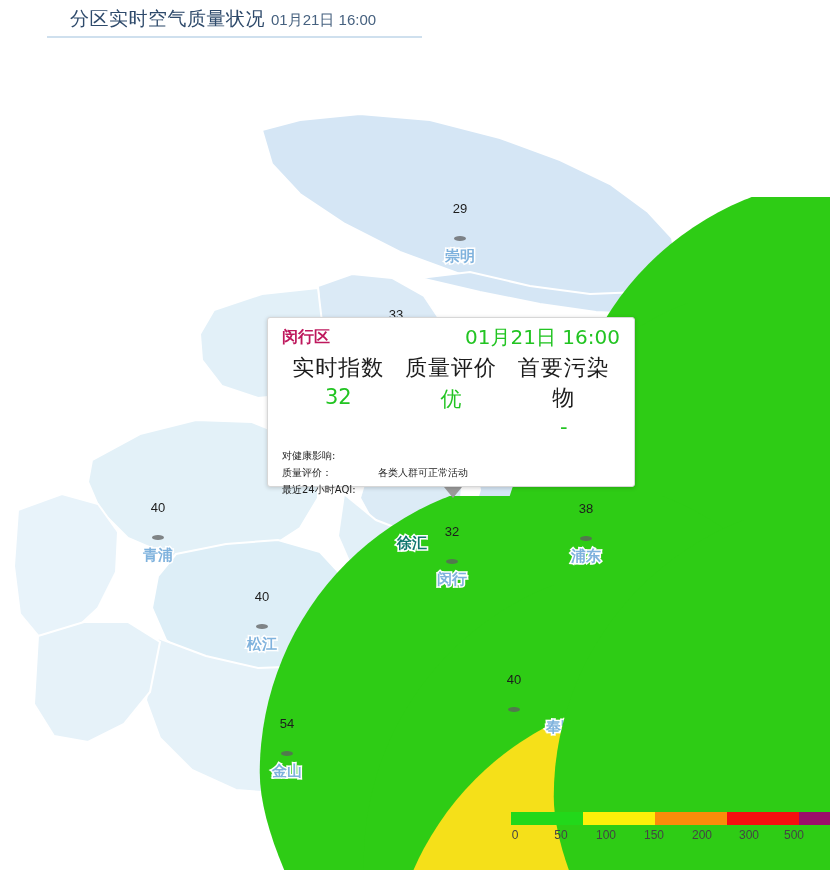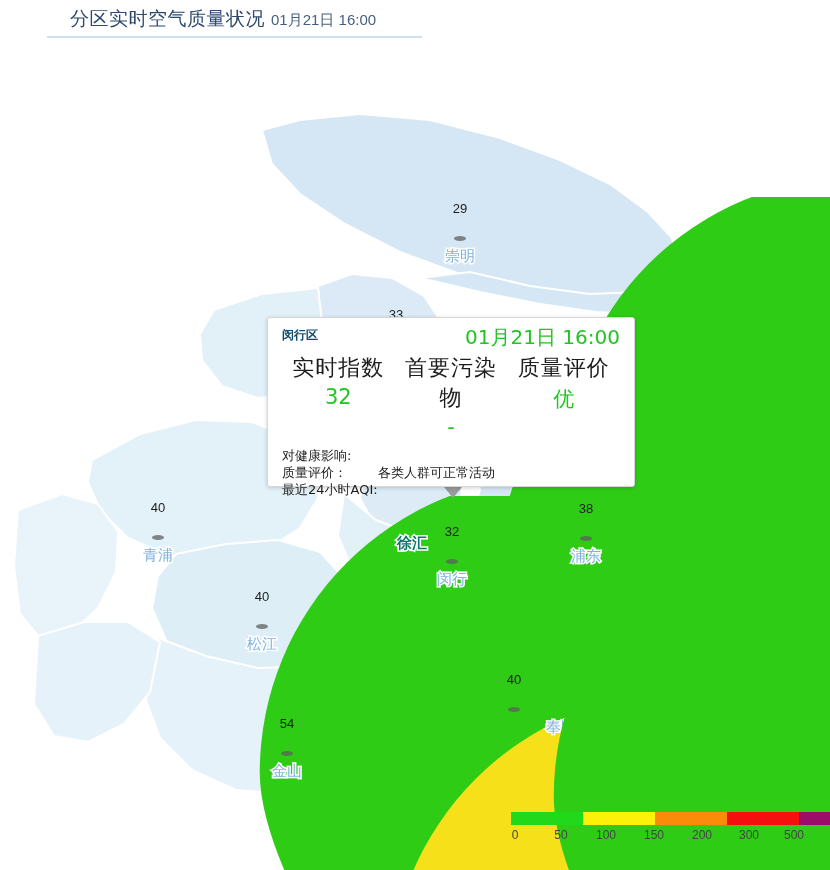--- a/index.html
+++ b/index.html
@@ -50,21 +50,21 @@
     position:absolute;left:0;top:4px;width:34px;
     text-align:center;font-size:13px;color:#1d1d1d;
     font-family:"Liberation Sans",sans-serif;
     line-height:15px;
   }
   .marker .shadow{
     position:absolute;left:11px;top:39px;width:12px;height:5px;
     background:#5d5f60;border-radius:50%;opacity:.75;
   }
   .marker-label{
-    position:absolute;font-size:15px;font-weight:normal;
+    position:absolute;font-size:15px;font-weight:bold;
     color:#7fb2dd;
     -webkit-text-stroke:3px #ffffff;
     paint-order:stroke fill;
     transform:translate(-50%,0);
     white-space:nowrap;
     font-family:"DejaVu Sans","Liberation Sans",sans-serif;
   }
   .city-label{
     position:absolute;font-size:15px;font-weight:bold;
     color:#0f766e;
@@ -86,41 +86,41 @@
     position:absolute;left:444px;top:487px;
     width:0;height:0;
     border-left:9px solid transparent;
     border-right:9px solid transparent;
     border-top:11px solid #9a9a9a;
   }
   #popup-head{
     position:relative;height:28px;margin:7px 14px 0 14px;
   }
   #popup-district{
-    position:absolute;left:0;top:2px;font-size:12px;font-weight:bold;
-    color:#0c4a6e;font-family:"DejaVu Sans","Liberation Sans",sans-serif;
+    position:absolute;left:0;top:2px;font-size:16px;font-weight:bold;
+    color:#be185d;font-family:"DejaVu Sans","Liberation Sans",sans-serif;
   }
   #popup-time{
     position:absolute;right:0;top:-1px;font-size:20px;color:#22c422;
     font-family:"DejaVu Sans","Liberation Sans",sans-serif;
   }
   #popup-cols{
     display:flex;margin:0 14px;
   }
   #popup-cols .col{flex:1;text-align:center;}
   #popup-cols .col .ch{
     font-size:22px;color:#1d1d1d;letter-spacing:1px;
     font-family:"DejaVu Sans","Liberation Sans",sans-serif;
   }
   #popup-cols .col .cv{
     font-size:21px;color:#22c422;margin-top:2px;
     font-family:"DejaVu Sans","Liberation Sans",sans-serif;
   }
   #popup-rows{
-    margin:8px 14px 8px 14px;font-size:13px;color:#1d1d1d;
+    margin:8px 14px 8px 14px;font-size:10px;color:#1d1d1d;
     font-family:"DejaVu Sans","Liberation Sans",sans-serif;
   }
   #popup-rows .row{display:flex;line-height:17px;}
   #popup-rows .row .lb{width:96px;flex:none;}
   #popup-rows .row .vl{flex:1;}
 
   
   #legend{
     position:absolute;left:511px;top:812px;width:288px;
   }
@@ -267,26 +267,26 @@
   <div id="popup-head">
     <span id="popup-district">闵行区</span>
     <span id="popup-time">01月21日 16:00</span>
   </div>
   <div id="popup-cols">
     <div class="col">
       <div class="ch">实时指数</div>
       <div class="cv">32</div>
     </div>
     <div class="col">
+      <div class="ch">质量评价</div>
+      <div class="cv">优</div>
+    </div>
+    <div class="col">
       <div class="ch">首要污染物</div>
       <div class="cv">-</div>
-    </div>
-    <div class="col">
-      <div class="ch">质量评价</div>
-      <div class="cv">优</div>
     </div>
   </div>
   <div id="popup-rows">
     <div class="row">
       <span class="lb">对健康影响:</span>
     </div>
     <div class="row">
       <span class="lb">质量评价：</span>
       <span class="vl">各类人群可正常活动</span>
     </div>

